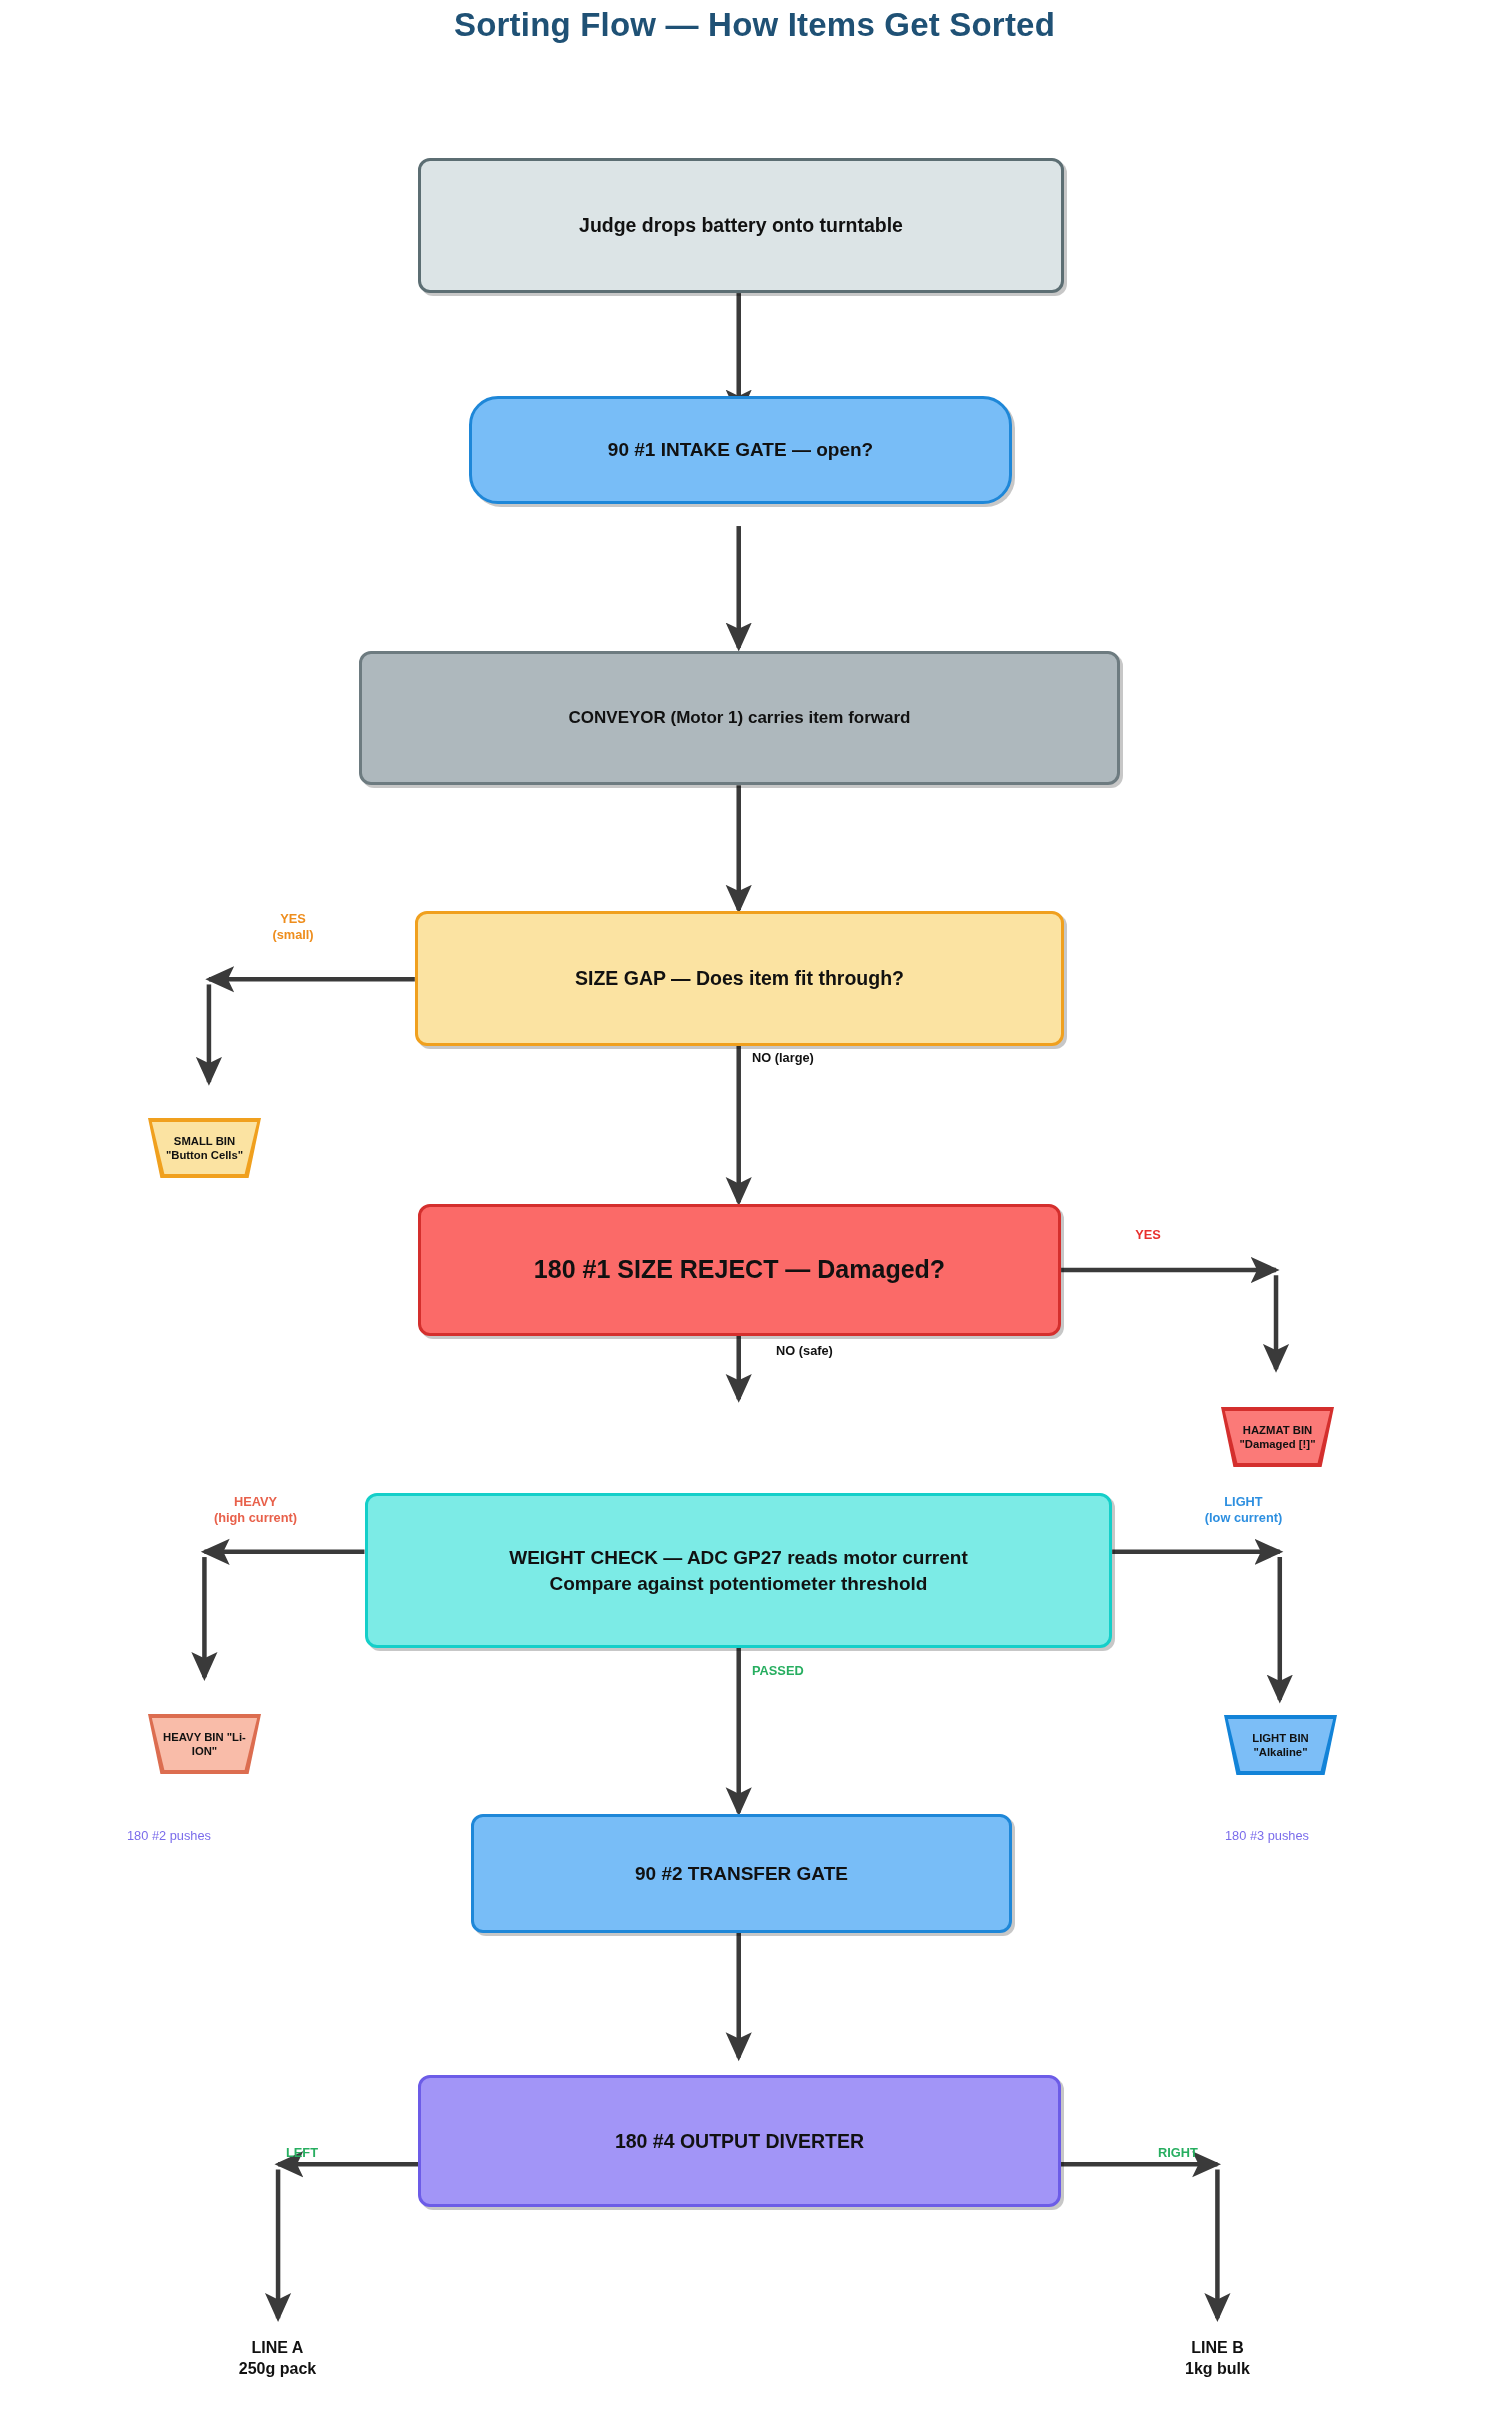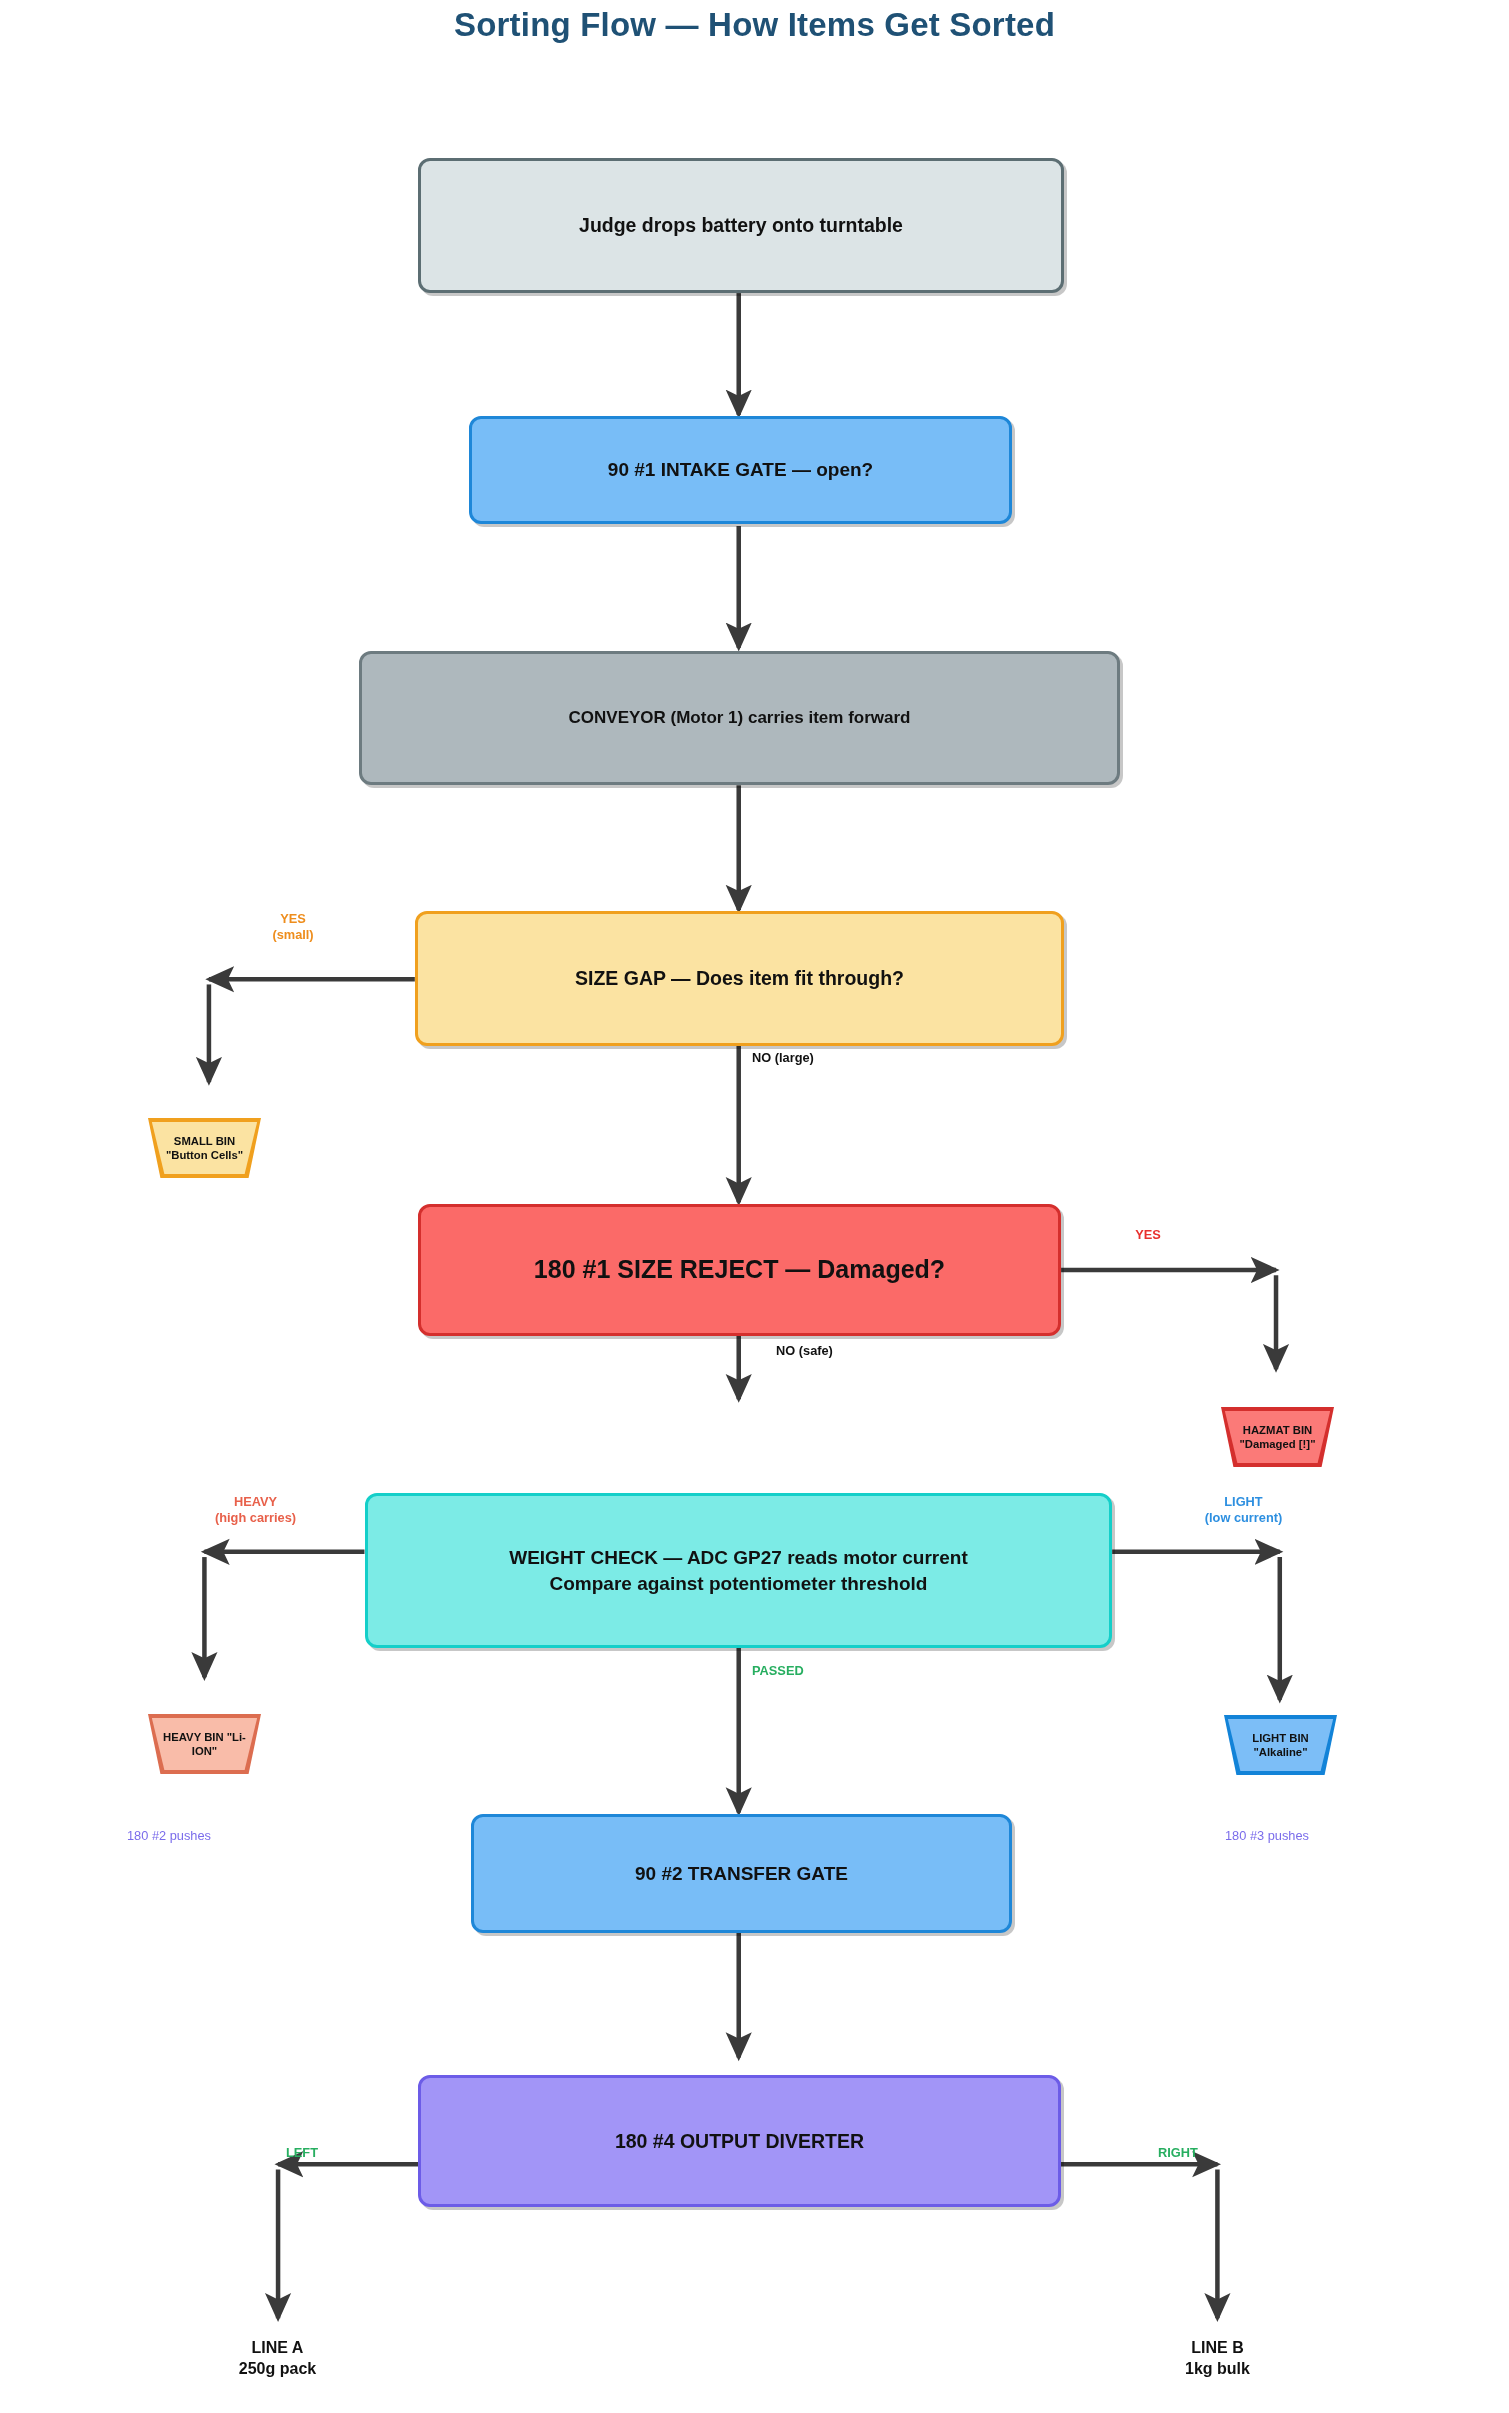--- a/index.html
+++ b/index.html
@@ -191,21 +191,21 @@
 
       <path d="M 1382,2880 L 1620,2880"></path>
       <path d="M 1620,2887 L 1620,3085"></path>
     </g>
   </svg>
 
   <div class="node n-start shadow" style="left:418px; top:158px; width:646px; height:135px;">
     <span class="txt">Judge drops battery onto turntable</span>
   </div>
 
-  <div class="node n-blue shadow" style="left:469px; top:416px; width:543px; height:108px;">
+  <div class="node n-blue shadow" style="left:469px; top:396px; width:543px; height:108px;border-radius:29px;">
     <span class="txt">90 #1 INTAKE GATE — open?</span>
   </div>
 
   <div class="node n-gray shadow" style="left:359px; top:651px; width:761px; height:134px;">
     <span class="txt">CONVEYOR (Motor 1) carries item forward</span>
   </div>
 
   <div class="node n-orange shadow" style="left:415px; top:911px; width:649px; height:135px;">
     <span class="txt">SIZE GAP — Does item fit through?</span>
   </div>
@@ -260,21 +260,21 @@
   <div class="elabel lab-orange" style="left:233px; top:911px; width:120px;">YES
 (small)</div>
 
   <div class="elabel lab-black" style="left:752px; top:1050px; width:150px; text-align:left;">NO (large)</div>
 
   <div class="elabel lab-red" style="left:1103px; top:1227px; width:90px;">YES</div>
 
   <div class="elabel lab-black" style="left:752px; top:1343px; width:165px; text-align:left;margin-left:24px;">NO (safe)</div>
 
   <div class="elabel lab-heavy" style="left:173px; top:1494px; width:165px;">HEAVY
-(high carries)</div>
+(high current)</div>
 
   <div class="elabel lab-light" style="left:1164px; top:1494px; width:159px;">LIGHT
 (low current)</div>
 
   <div class="elabel lab-green" style="left:752px; top:1663px; width:150px; text-align:left;">PASSED</div>
 
   <div class="elabel lab-purple" style="left:127px; top:1828px; width:180px; text-align:left;">180 #2 pushes</div>
 
   <div class="elabel lab-purple" style="left:1225px; top:1828px; width:180px; text-align:left;">180 #3 pushes</div>
 

